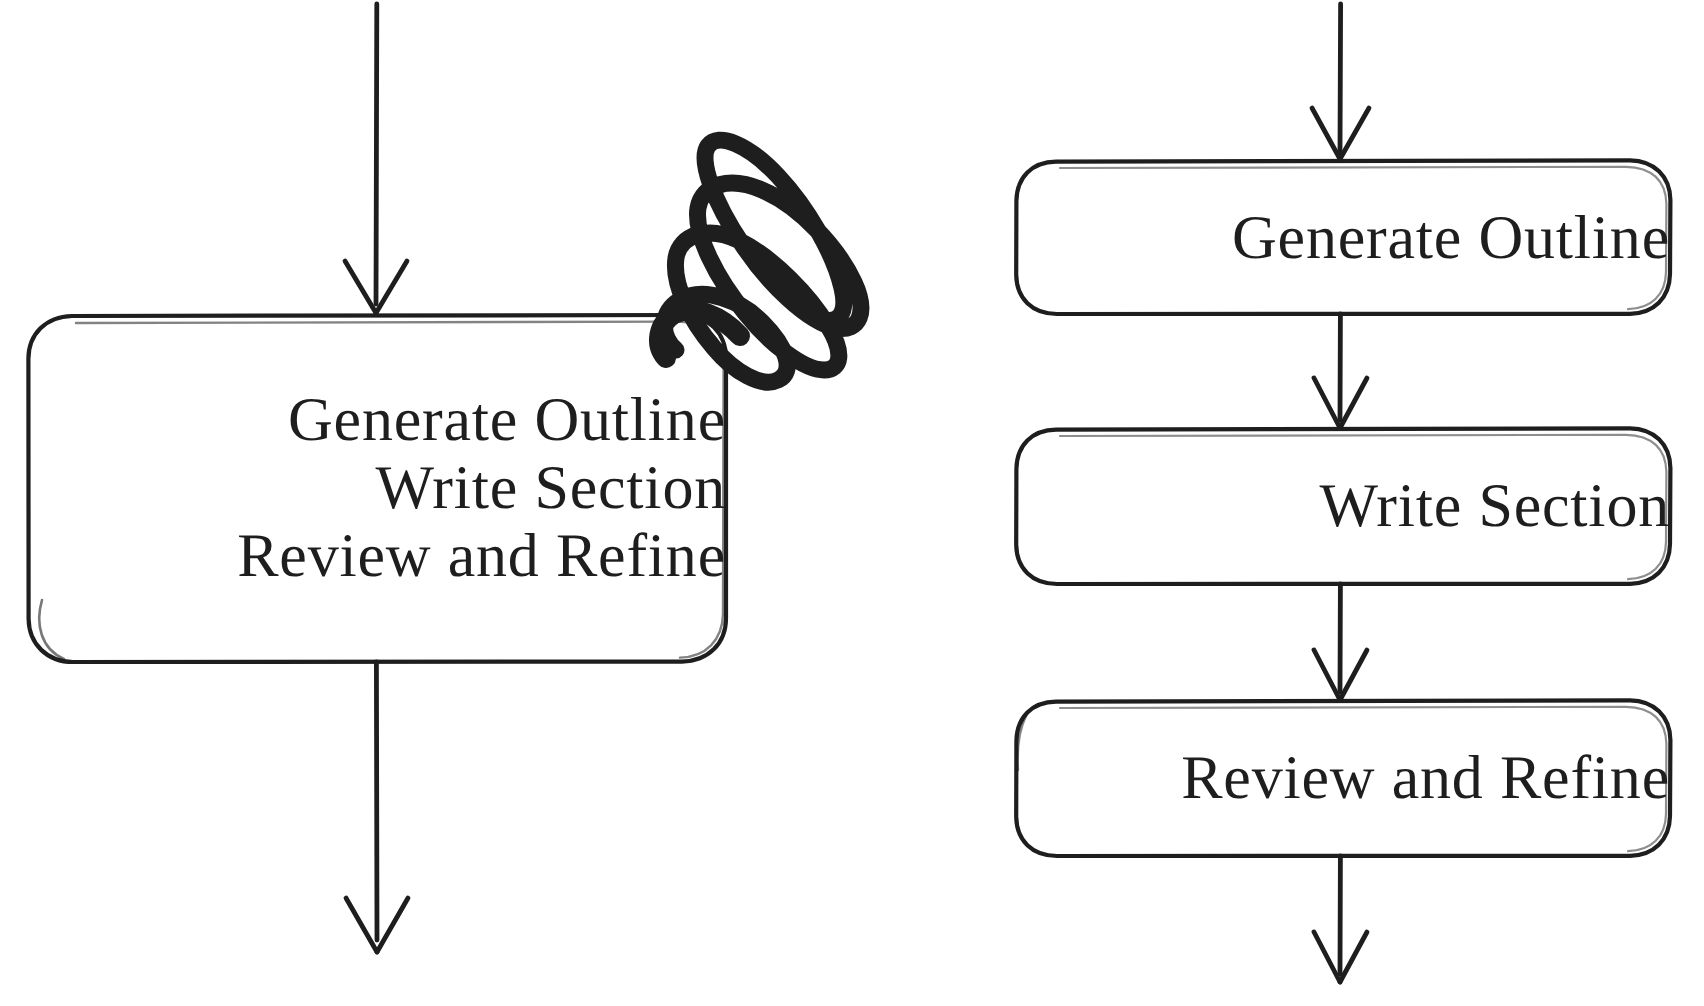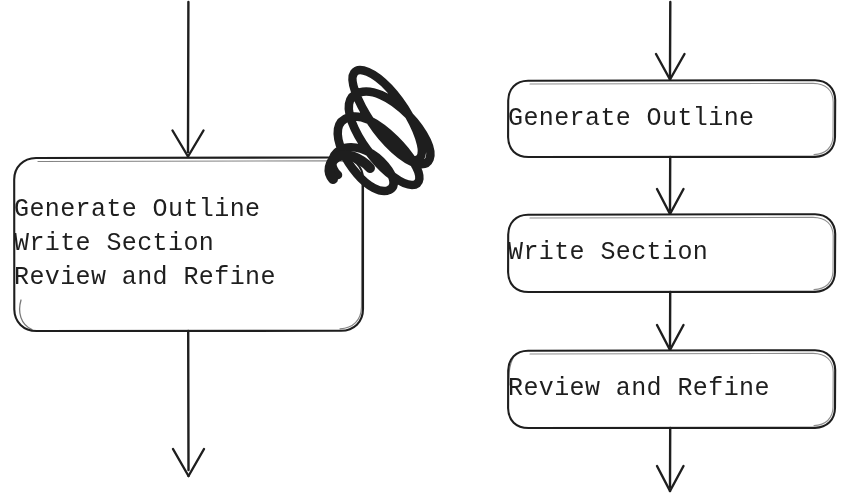--- a/index.html
+++ b/index.html
@@ -24,26 +24,26 @@
     position: absolute;
     top: 0;
     left: 0;
     width: 852px;
     height: 503px;
   }
   .node-label {
     position: absolute;
     display: flex;
     flex-direction: column;
-    align-items: flex-start;
+    align-items: flex-end;
     justify-content: center;
     text-align: center;
     color: #1e1e1e;
-    font-family: Liberation Mono, monospace;
-    font-size: 25px;
+    font-family: Liberation Serif, serif;
+    font-size: 31px;
     line-height: 34px;
     letter-spacing: 0.4px;
     white-space: nowrap;
     pointer-events: none;
   }
   .node-label .line { display: block; }
 </style>
 </head>
 <body>
 

